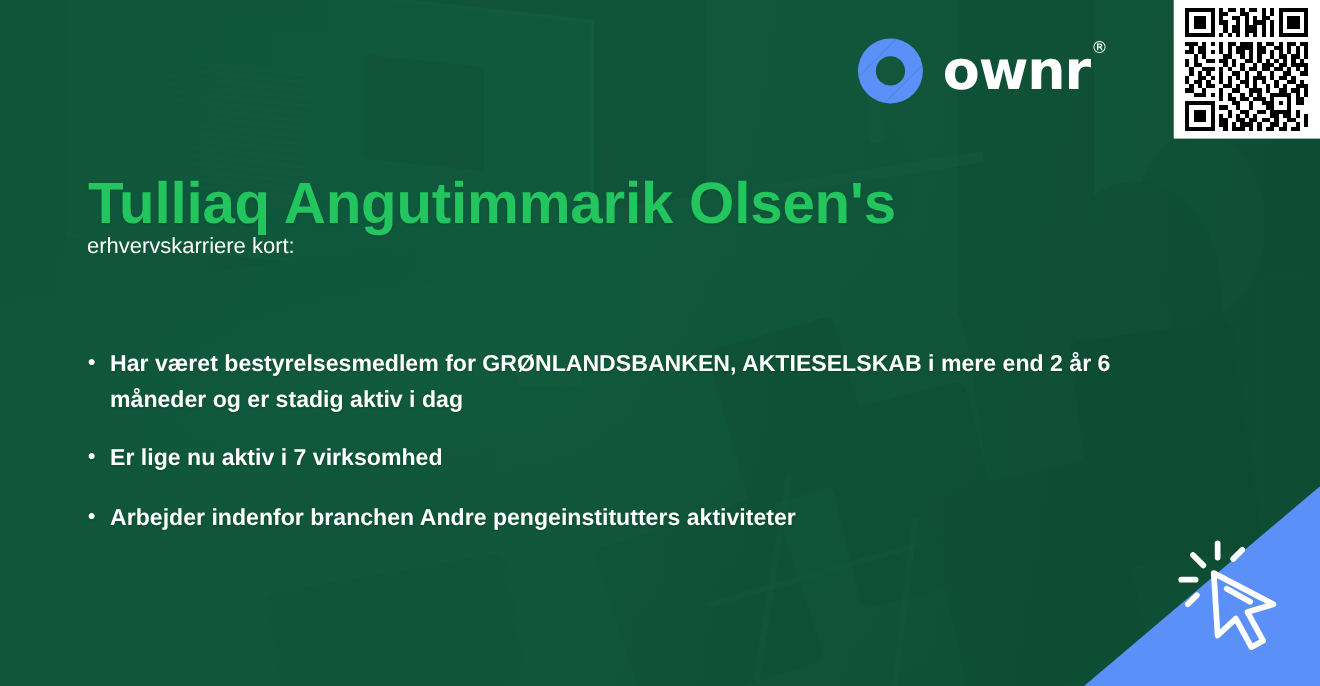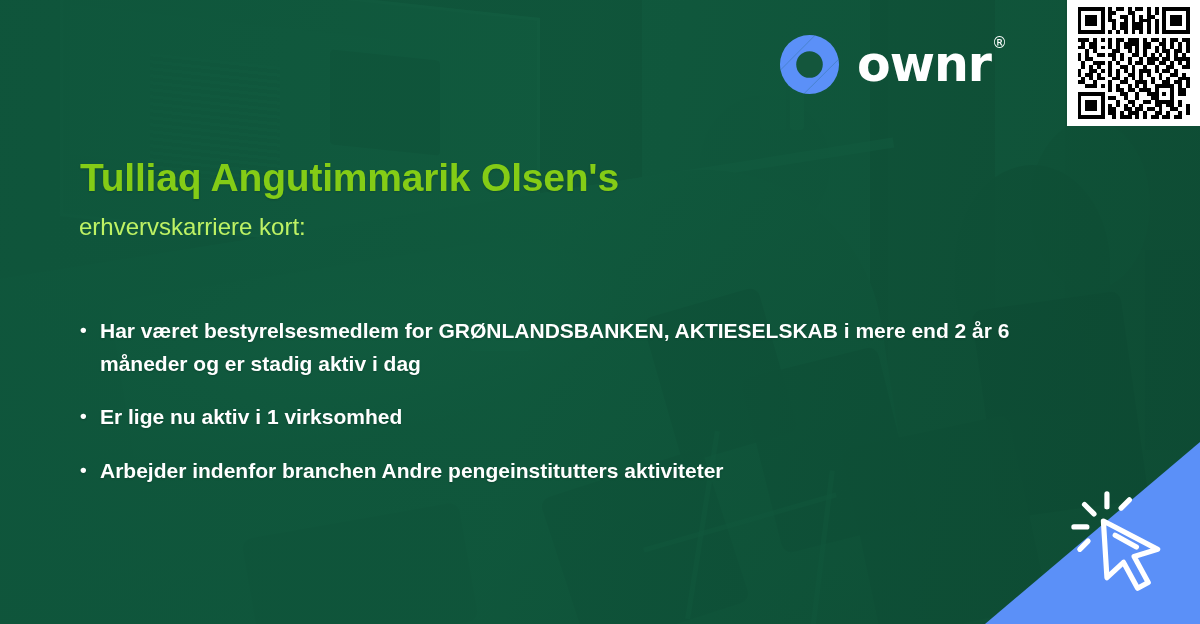--- a/index.html
+++ b/index.html
@@ -132,27 +132,27 @@
   
   .qr-panel {
     position:absolute; left:1067px; top:0; width:133px; height:126px;
     background:#ffffff; padding:7px;
   }
   .qr-panel svg { width:100%; height:100%; display:block; }
 
   
   .title {
     position:absolute; left:80px; top:155px;
-    font-size:39px; font-weight:700; color:#84cc16;
+    font-size:53px; font-weight:700; color:#22c55e;
     letter-spacing:-.2px; line-height:1.18;
     text-shadow:0 1px 2px rgba(0,0,0,.15);
   }
   .subtitle {
     position:absolute; left:79px; top:212px;
-    font-size:24px; font-weight:400; color:#bef264;
+    font-size:20px; font-weight:400; color:#ffffff;
     line-height:1.25;
   }
 
   .bullets { position:absolute; left:80px; top:315px; width:990px; }
   .bullet {
     display:flex; color:#ffffff; font-size:21px; font-weight:700;
     line-height:1.55; margin-bottom:21px;
     text-shadow:0 1px 2px rgba(0,0,0,.18);
   }
   .bullet .dot { width:20px; flex:0 0 20px; font-size:19px; line-height:1.6;}
@@ -461,21 +461,21 @@
   <div class="subtitle">erhvervskarriere kort:</div>
 
   
   <div class="bullets">
     <div class="bullet">
       <span class="dot">•</span>
       <span class="txt">Har været bestyrelsesmedlem for GRØNLANDSBANKEN, AKTIESELSKAB i mere end 2 år 6 måneder og er stadig aktiv i dag</span>
     </div>
     <div class="bullet">
       <span class="dot">•</span>
-      <span class="txt">Er lige nu aktiv i 1 virksomhed</span>
+      <span class="txt">Er lige nu aktiv i 7 virksomhed</span>
     </div>
     <div class="bullet">
       <span class="dot">•</span>
       <span class="txt">Arbejder indenfor branchen Andre pengeinstitutters aktiviteter</span>
     </div>
   </div>
 
   
   <div class="corner"></div>
   <span>

